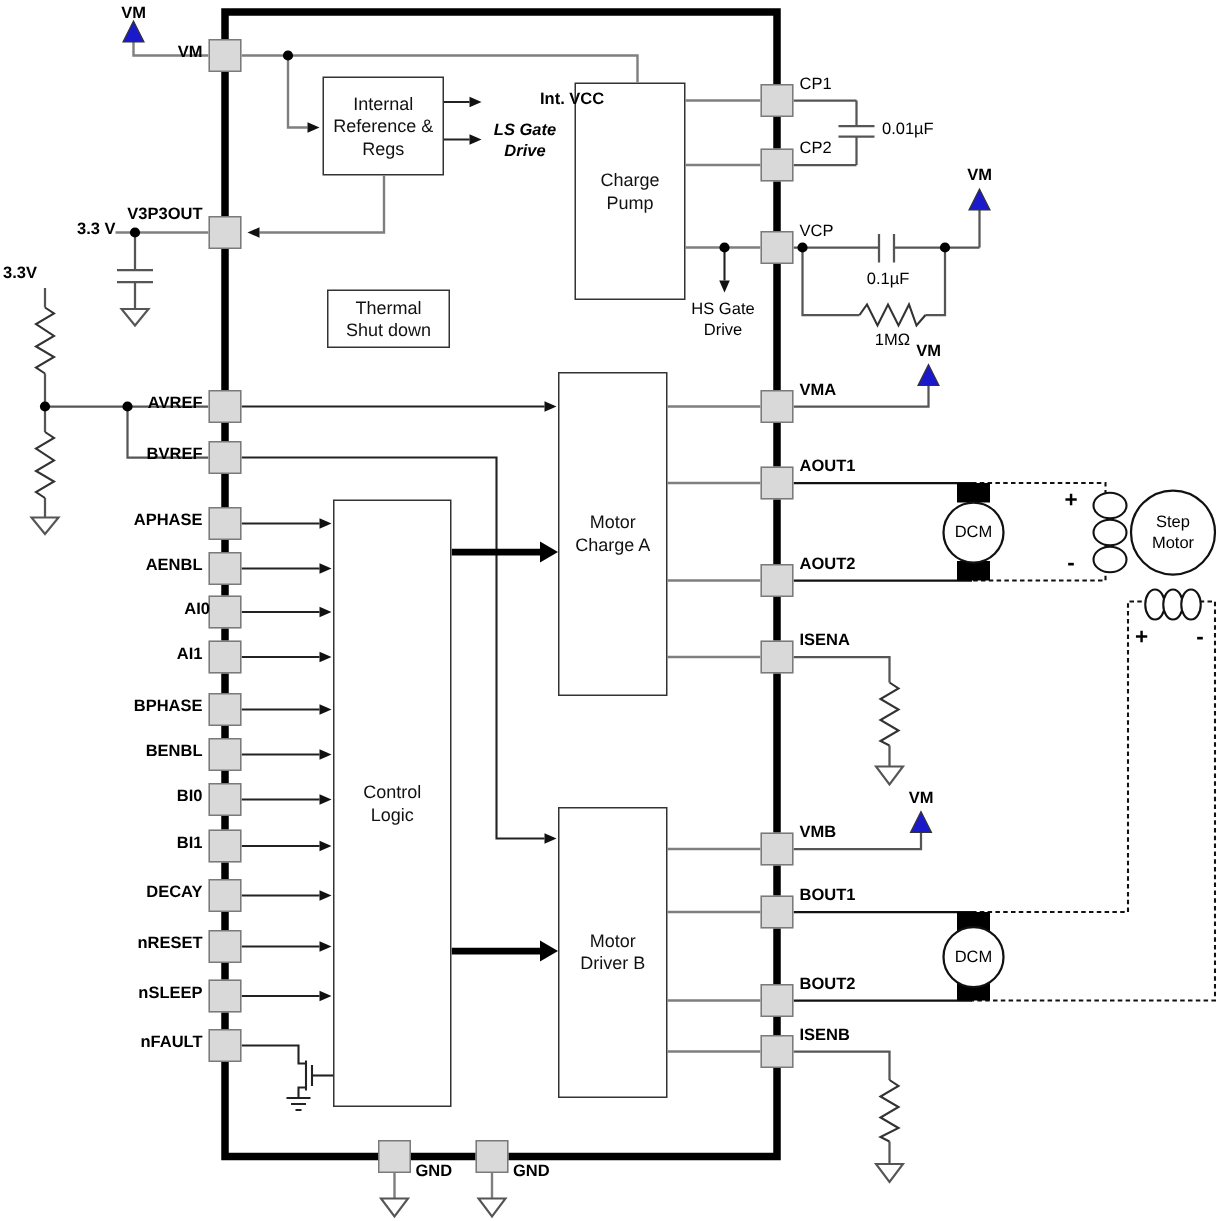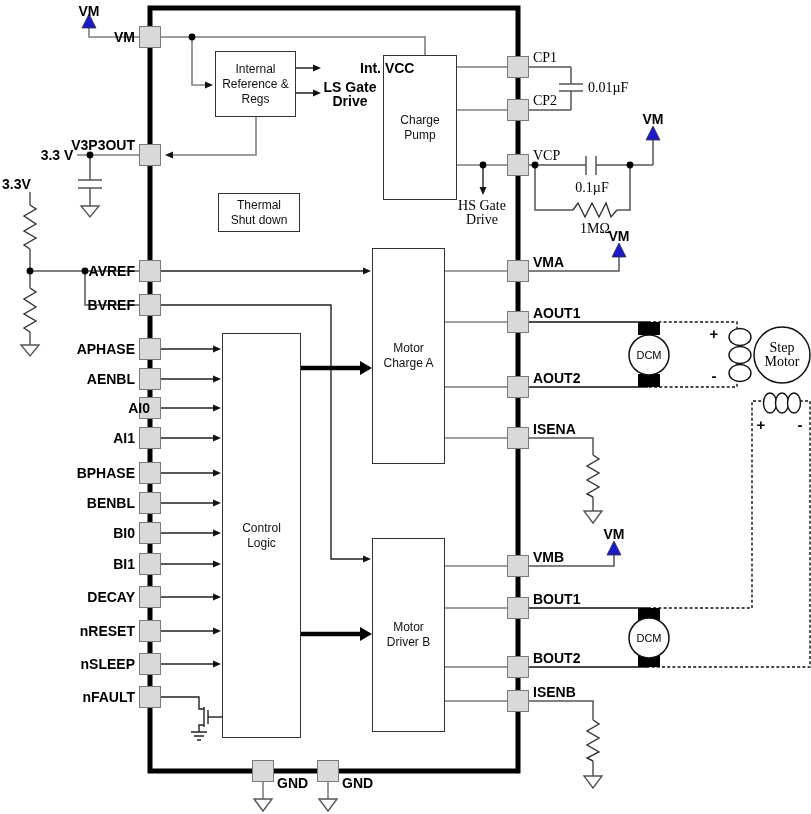--- a/index.html
+++ b/index.html
@@ -2,23 +2,23 @@
 <html><head>
 <meta charset="utf-8">
 <style>
   html,body{margin:0;padding:0;background:#fff;}
   #canvas{position:relative;width:811px;height:814px;background:#fff;
           font-family:"Liberation Sans",sans-serif;overflow:hidden;}
   #wires{position:absolute;left:0;top:0;}
   .block{position:absolute;background:#fff;border:1.4px solid #333;box-sizing:border-box;
          display:flex;flex-direction:column;align-items:center;justify-content:center;
          font-size:12px;line-height:15px;color:#111;text-align:center;}
-  .lbl{position:absolute;font-size:14px;font-weight:bold;color:#000;white-space:nowrap;}
-  .reg{font-weight:normal;font-family:Liberation Serif, serif;}
-  .ital{}
+  .lbl{position:absolute;font-size:11px;font-weight:bold;color:#000;white-space:nowrap;}
+  .reg{font-weight:normal;}
+  .ital{font-style:italic;}
   .ctr{text-align:center;}
   .rt{text-align:right;}
   .pin{position:absolute;width:22px;height:22px;background:#d9d9d9;
        border:1.4px solid #7a7a7a;box-sizing:border-box;}
   .sign{position:absolute;font-size:15px;font-weight:bold;width:16px;text-align:center;color:#000;}
   .small{font-size:11px;font-weight:normal;}
 </style>
 </head>
 <body>
 
@@ -190,21 +190,21 @@
     <div>Motor</div>
     <div>Charge A</div>
   </div>
 
   <div class="block" style="left:372px;top:538px;width:73px;height:194px;">
     <div>Motor</div>
     <div>Driver B</div>
   </div>
 
   <div class="lbl ctr" style="left:75px;top:3px;width:28px;">VM</div>
-  <div class="lbl rt" style="left:37px;top:147px;width:40px;text-align:center;">3.3 V</div>
+  <div class="lbl rt" style="left:37px;top:147px;width:40px;">3.3 V</div>
   <div class="lbl" style="left:2px;top:176px;">3.3V</div>
 
   <div class="lbl" style="left:327px;top:60px;padding-left:33px;">Int. VCC</div>
   <div class="lbl ital ctr" style="left:320px;top:81px;width:60px;line-height:13.5px;">
     <div>LS Gate</div>
     <div>Drive</div>
   </div>
   <div class="lbl reg ctr" style="left:447px;top:199px;width:70px;line-height:14px;">
     <div>HS Gate</div>
     <div>Drive</div>
@@ -236,21 +236,21 @@
     <div class="lbl rt" style="left: 5px; top: 137px; width: 130px;">V3P3OUT</div>
     <div class="pin" style="left: 139px; top: 260px;"></div>
     <div class="lbl rt" style="left: 5px; top: 263px; width: 130px;">AVREF</div>
     <div class="pin" style="left: 139px; top: 294px;"></div>
     <div class="lbl rt" style="left: 5px; top: 297px; width: 130px;">BVREF</div>
     <div class="pin" style="left: 139px; top: 338px;"></div>
     <div class="lbl rt" style="left: 5px; top: 341px; width: 130px;">APHASE</div>
     <div class="pin" style="left: 139px; top: 368px;"></div>
     <div class="lbl rt" style="left: 5px; top: 371px; width: 130px;">AENBL</div>
     <div class="pin" style="left: 139px; top: 397px;"></div>
-    <div class="lbl rt" style="left: 20px; top: 400px; width: 130px;">AI0</div>
+    <div class="lbl rt" style="left: 10px; top: 400px; width: 130px;">AI0</div>
     <div class="pin" style="left: 139px; top: 427px;"></div>
     <div class="lbl rt" style="left: 5px; top: 430px; width: 130px;">AI1</div>
     <div class="pin" style="left: 139px; top: 462px;"></div>
     <div class="lbl rt" style="left: 5px; top: 465px; width: 130px;">BPHASE</div>
     <div class="pin" style="left: 139px; top: 492px;"></div>
     <div class="lbl rt" style="left: 5px; top: 495px; width: 130px;">BENBL</div>
     <div class="pin" style="left: 139px; top: 522px;"></div>
     <div class="lbl rt" style="left: 5px; top: 525px; width: 130px;">BI0</div>
     <div class="pin" style="left: 139px; top: 553px;"></div>
     <div class="lbl rt" style="left: 5px; top: 556px; width: 130px;">BI1</div>

